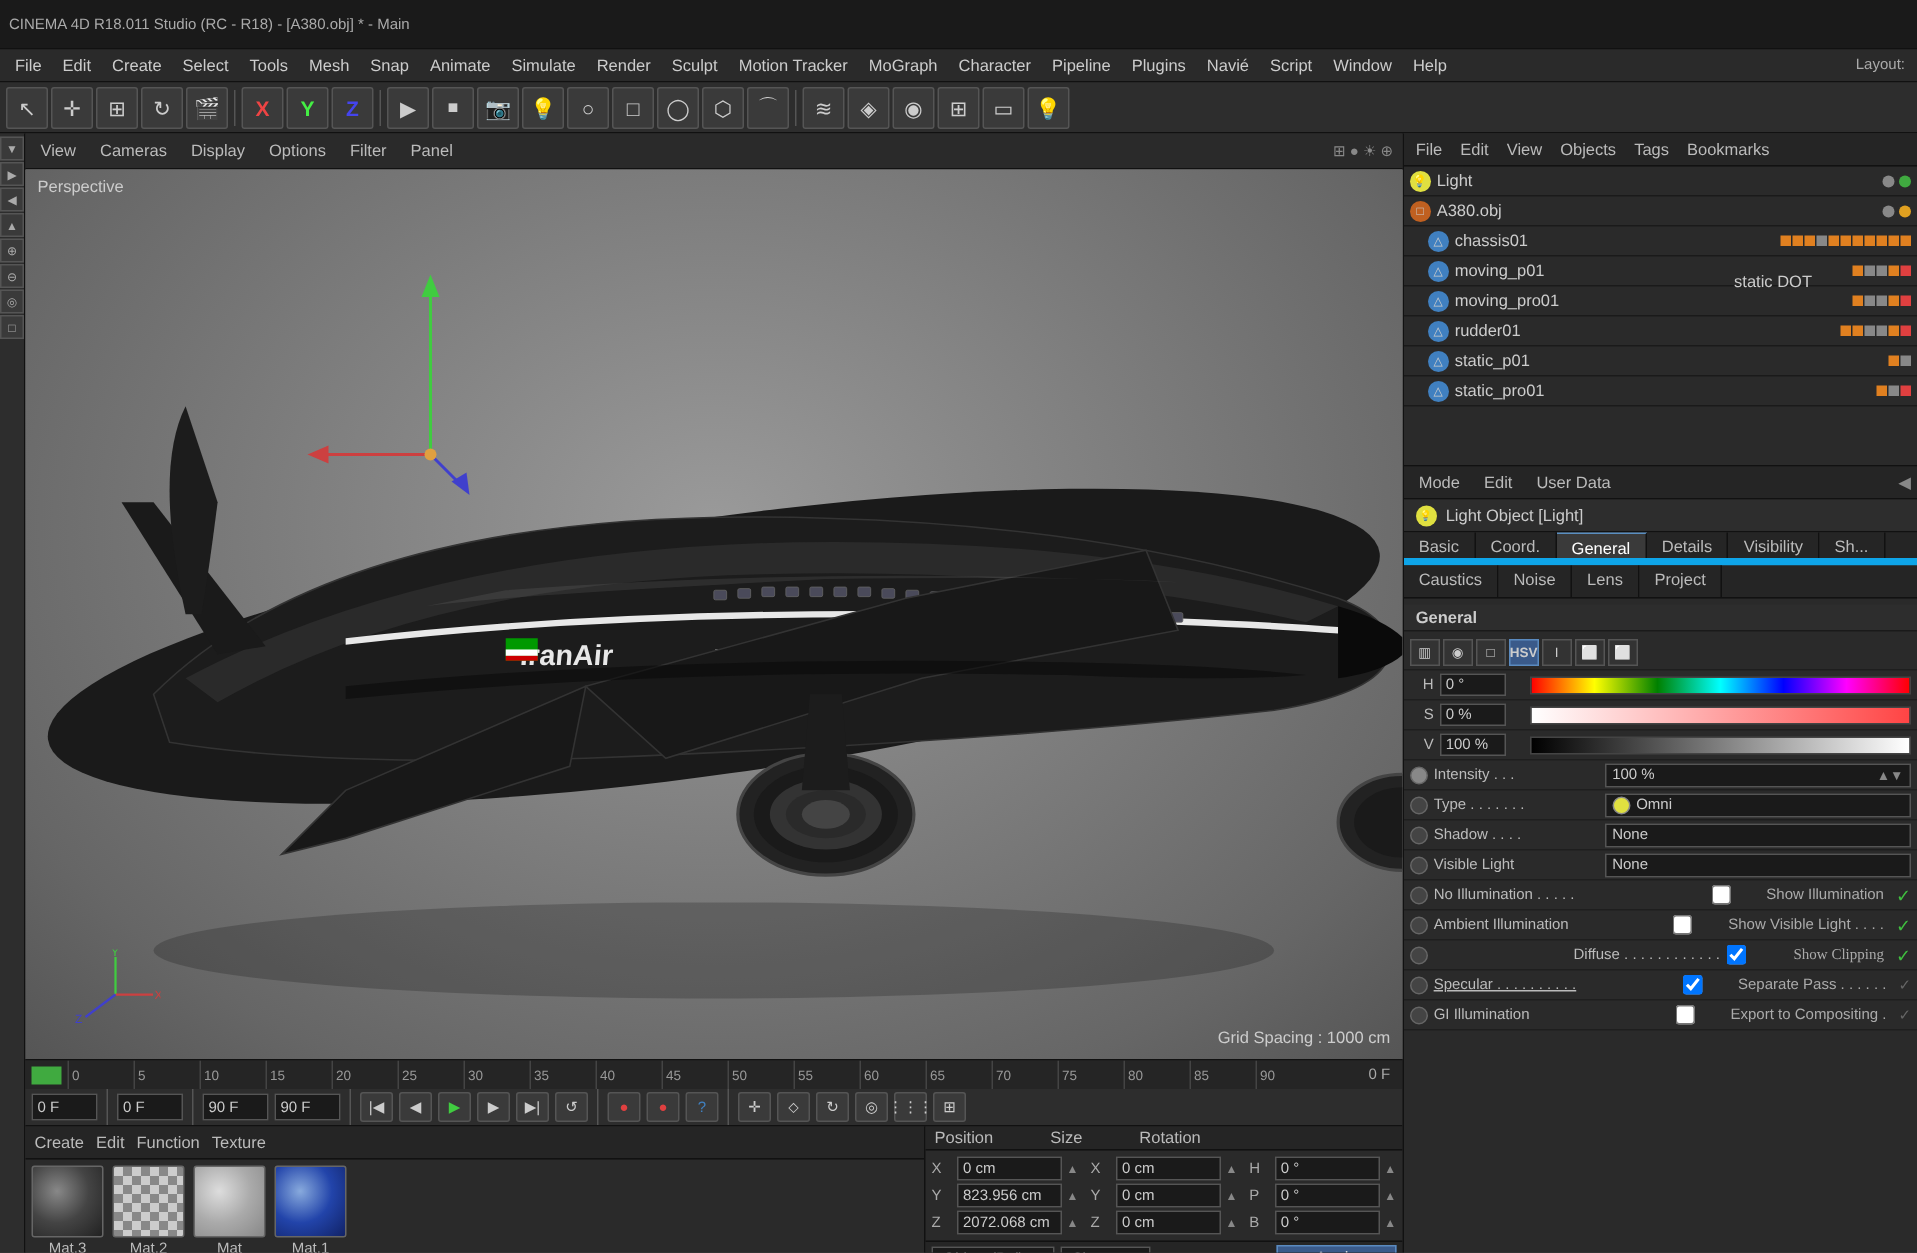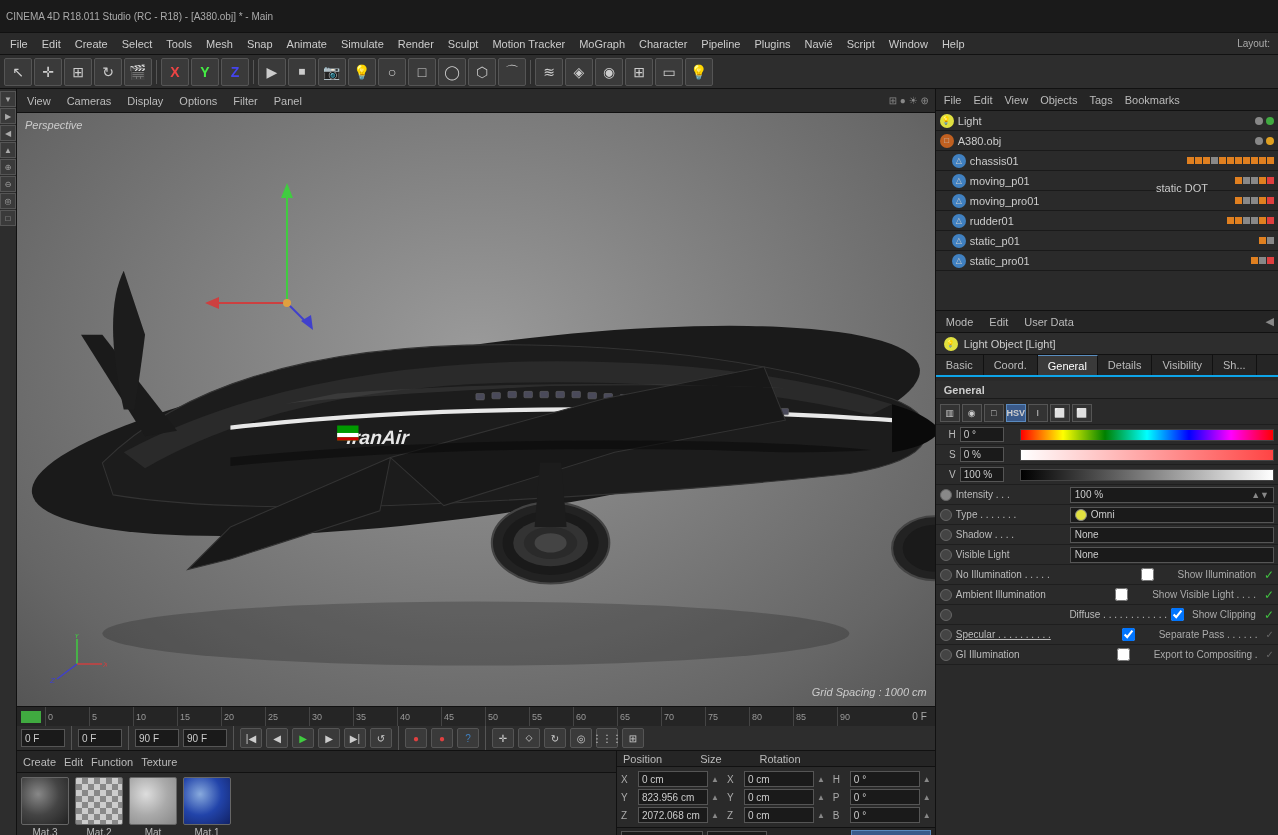--- a/index.html
+++ b/index.html
@@ -129,21 +129,20 @@
       cursor: pointer;
       padding: 2px 4px;
     }
 
     #viewport {
       width: 100%;
       height: calc(100% - 24px);
       background: linear-gradient(180deg, #888 0%, #666 60%, #555 100%);
       position: relative;
       overflow: hidden;
-      font-style: italic;
     }
 
     
     #grid-spacing {
       position: absolute;
       bottom: 8px;
       right: 8px;
       color: #ccc;
       font-size: 11px;
       background: transparent;
@@ -441,21 +440,21 @@
       justify-content: center;
       font-size: 7px;
       color: #000;
     }
 
     
     #props-tabs {
       height: 22px;
       background: #252525;
       display: flex;
-      border-bottom: 2px solid #0ea5e9;
+      border-bottom: 5px solid #0ea5e9;
     }
     .props-tab {
       padding: 4px 10px;
       font-size: 11px;
       color: #bbb;
       cursor: pointer;
       border-right: 1px solid #111;
       background: #252525;
     }
     .props-tab.active {
@@ -1159,20 +1158,26 @@
 
       <div id="props-tabs">
         <div class="props-tab">Basic</div>
         <div class="props-tab">Coord.</div>
         <div class="props-tab active">General</div>
         <div class="props-tab">Details</div>
         <div class="props-tab">Visibility</div>
         <div class="props-tab">Sh...</div>
       </div>
 
+      <div id="props-tabs2">
+        <div class="props-tab">Caustics</div>
+        <div class="props-tab">Noise</div>
+        <div class="props-tab">Lens</div>
+        <div class="props-tab">Project</div>
+      </div>
 
       <div id="props-content">
         <div class="section-label">General</div>
 
 
         <div id="color-tools-row">
           <div class="color-tool-btn">▥</div>
           <div class="color-tool-btn">◉</div>
           <div class="color-tool-btn">□</div>
           <div class="color-tool-btn hsv-active">HSV</div>
@@ -1255,21 +1260,21 @@
           <span style="flex:1;">Ambient Illumination</span>
           <input type="checkbox" style="">
           <span style="margin-left:20px; color:#aaa; font-size:10px;">Show Visible Light . . . .</span>
           <span class="checkmark" style="margin-left:4px;">✓</span>
         </div>
 
         <div class="prop-row-check">
           <div class="prop-circle"></div>
           <span style="flex:1;text-align:right;">Diffuse . . . . . . . . . . . .</span>
           <input type="checkbox" checked="" style="">
-          <span style="margin-left:4px; color:#aaa; font-size:10px;">Show Clipping</span>
+          <span style="margin-left:28px; color:#aaa; font-size:10px;font-family:Liberation Serif, serif;">Show Clipping</span>
           <span class="checkmark" style="margin-left:4px;">✓</span>
         </div>
 
         <div class="prop-row-check">
           <div class="prop-circle"></div>
           <span style="flex:1;text-decoration:underline;">Specular . . . . . . . . . .</span>
           <input type="checkbox" checked="" style="">
           <span style="margin-left:20px; color:#aaa; font-size:10px;">Separate Pass . . . . . .</span>
           <span class="checkmark-off" style="margin-left:4px;">✓</span>
         </div>

